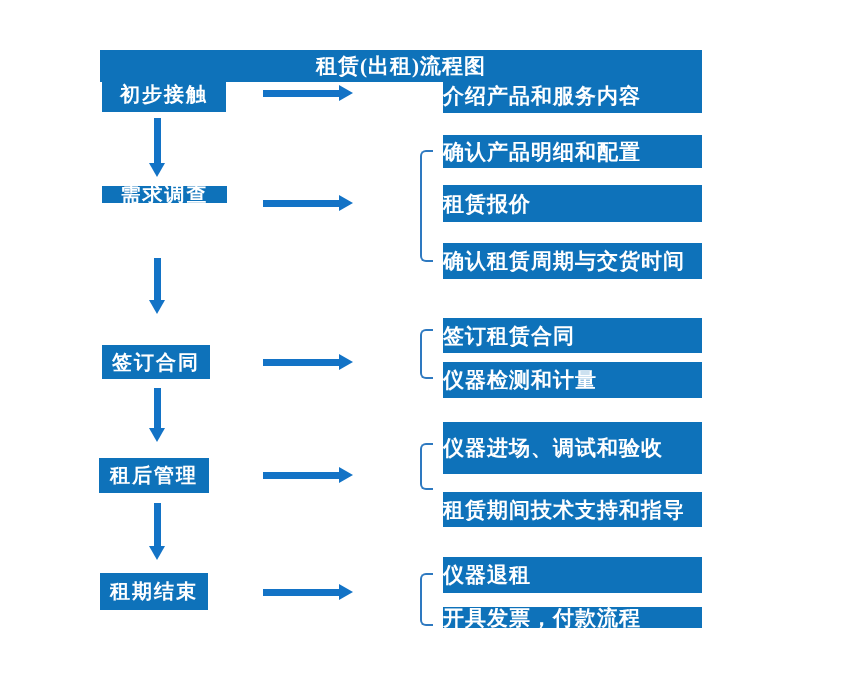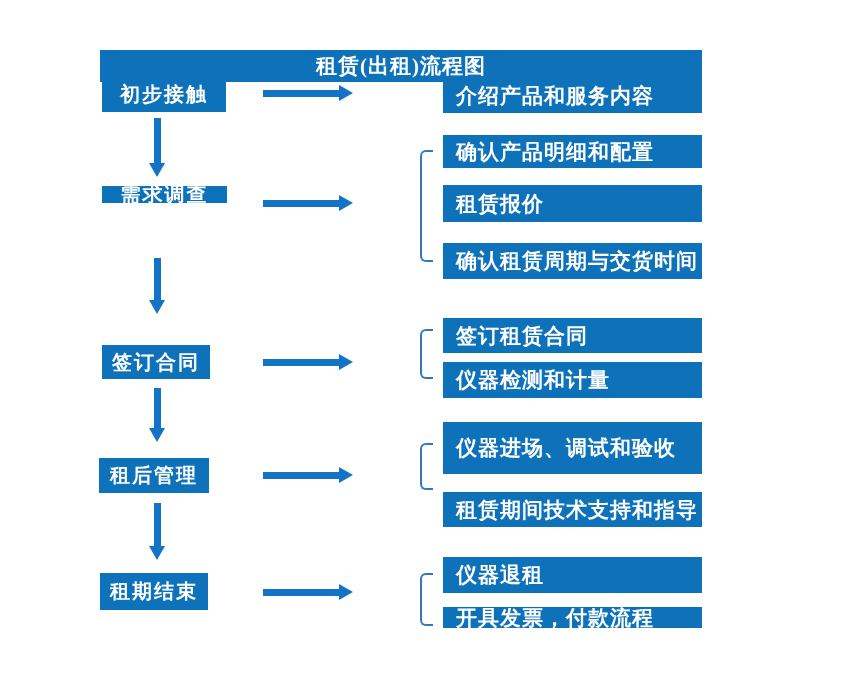--- a/index.html
+++ b/index.html
@@ -32,21 +32,20 @@
     letter-spacing: 2px;
   }
   .detail-box {
     position: absolute;
     left: 443px; width: 259px;
     background: #0E72BA;
     color: #ffffff;
     font-size: 21px;
     font-weight: bold;
     display: flex; align-items: center;
-    padding-left: 13px;
     box-sizing: border-box;
     letter-spacing: 1px;
     white-space: nowrap;
   }
   
   .harrow {
     position: absolute;
     left: 263px; width: 77px; height: 7px;
     background: #1373C6;
   }

